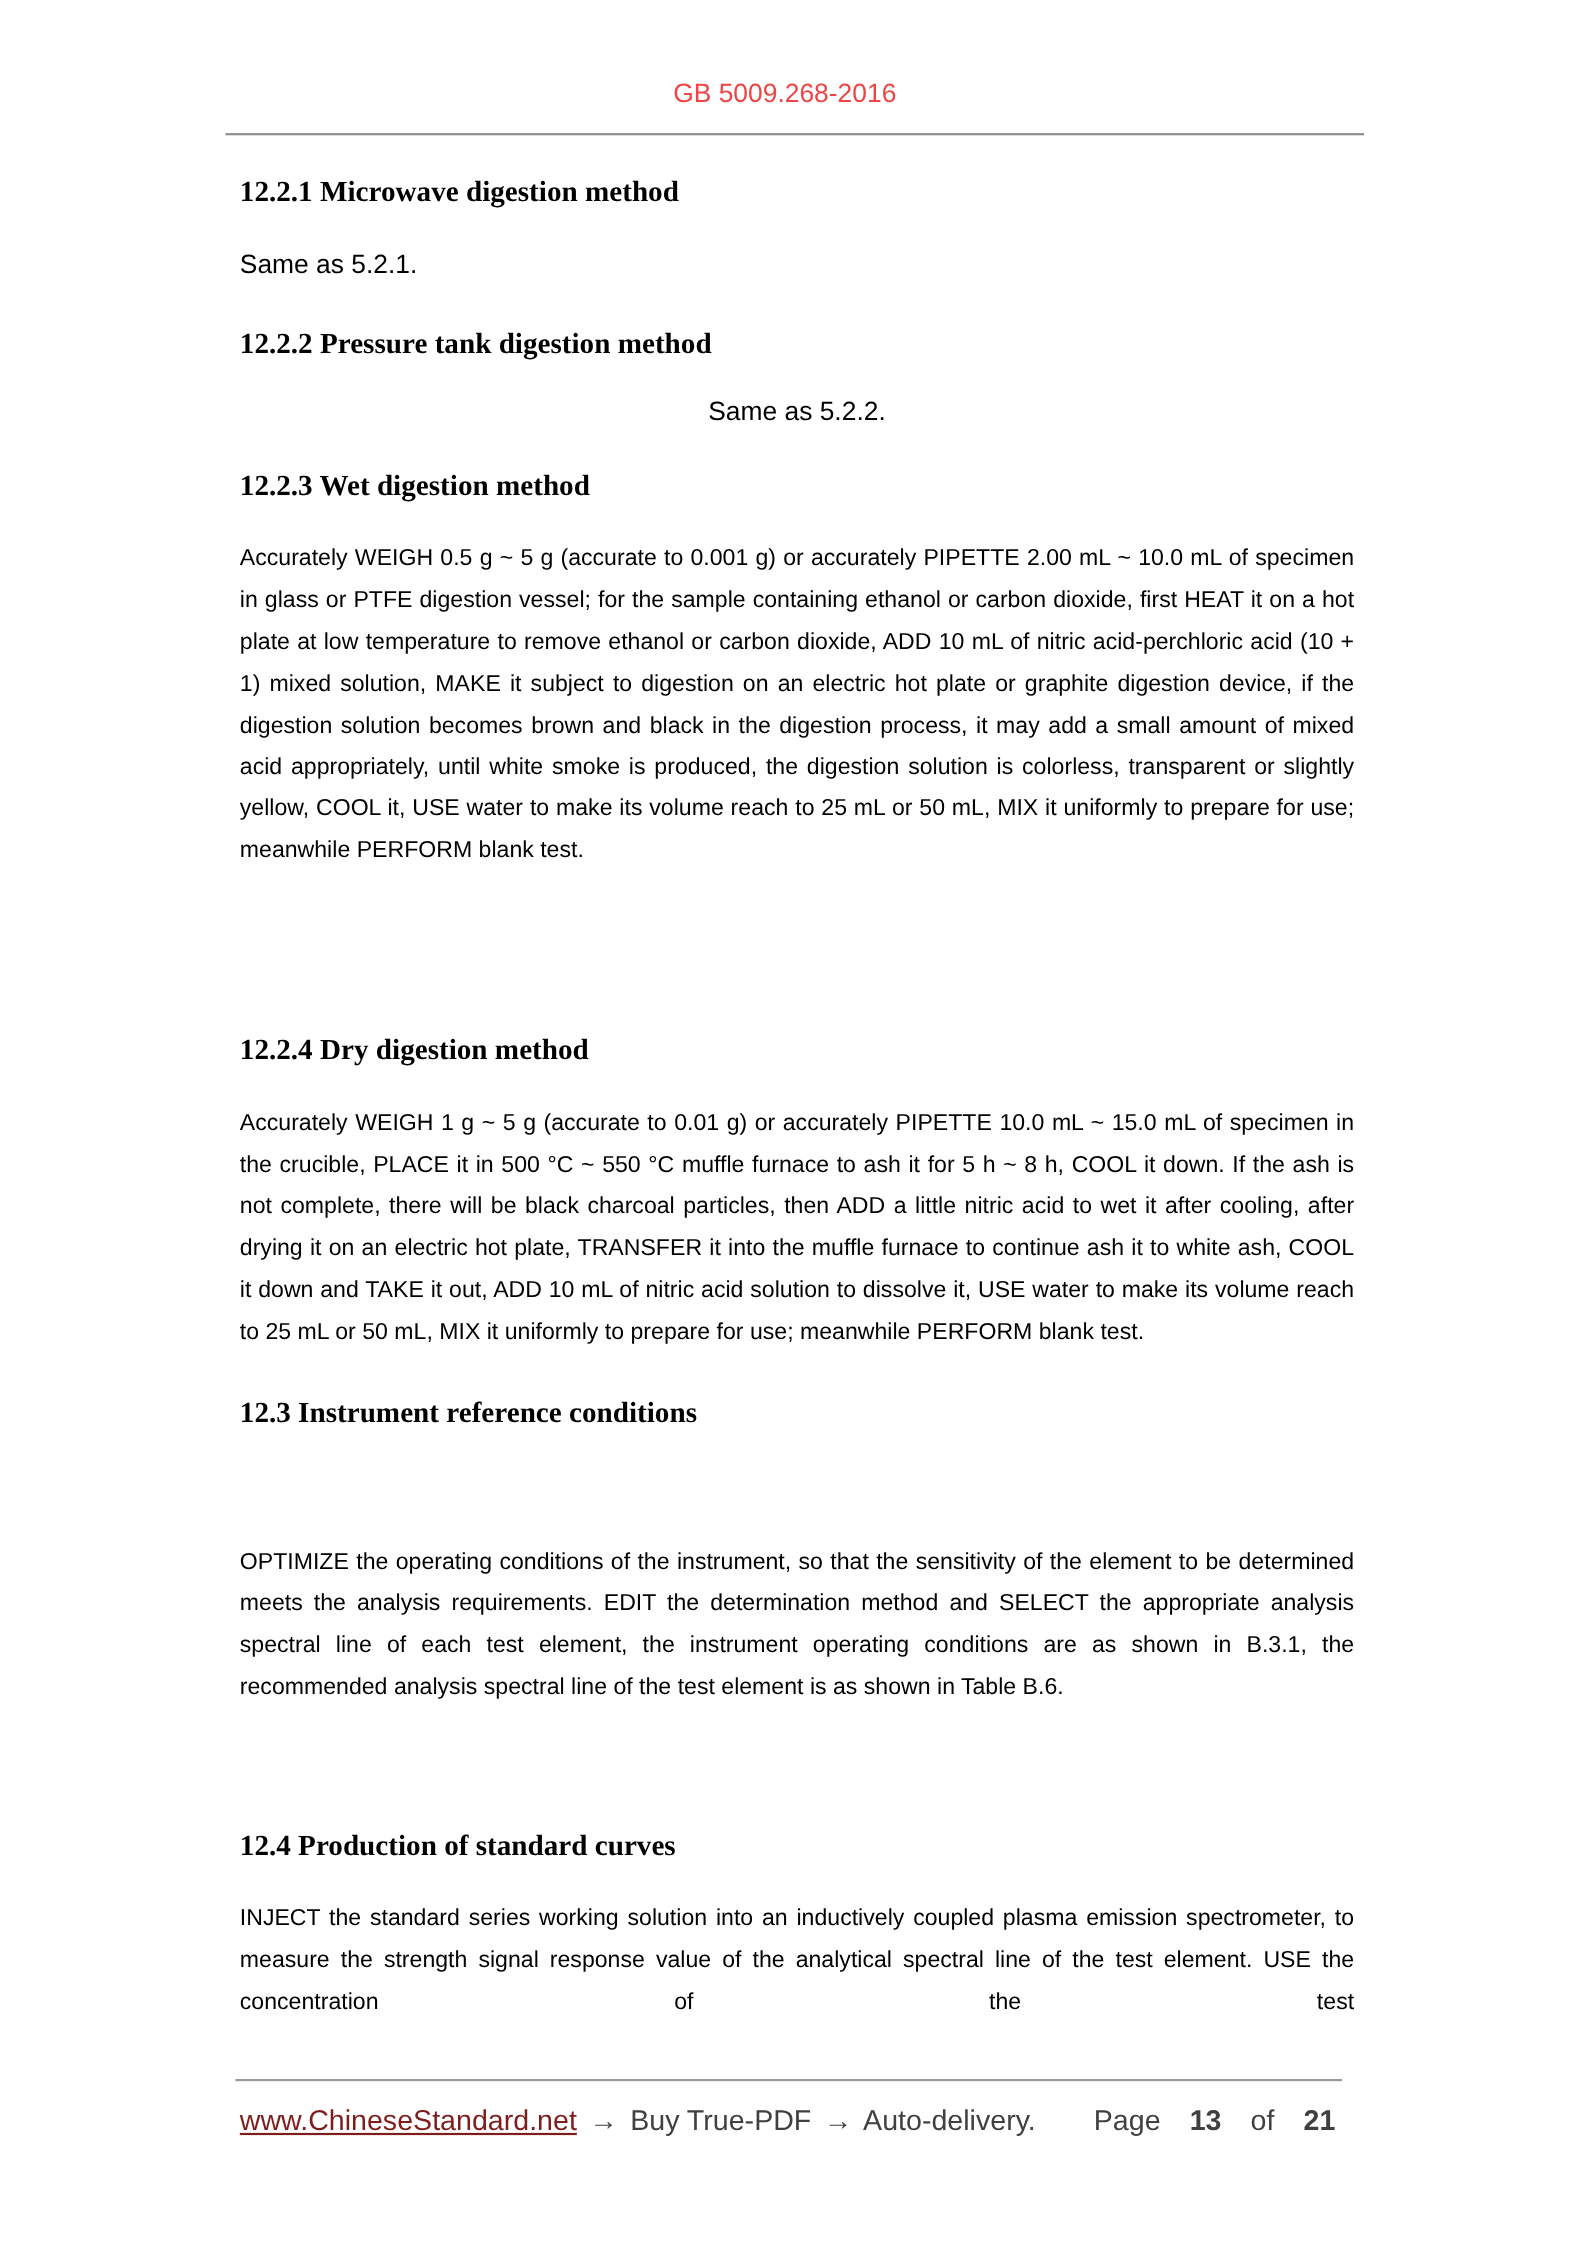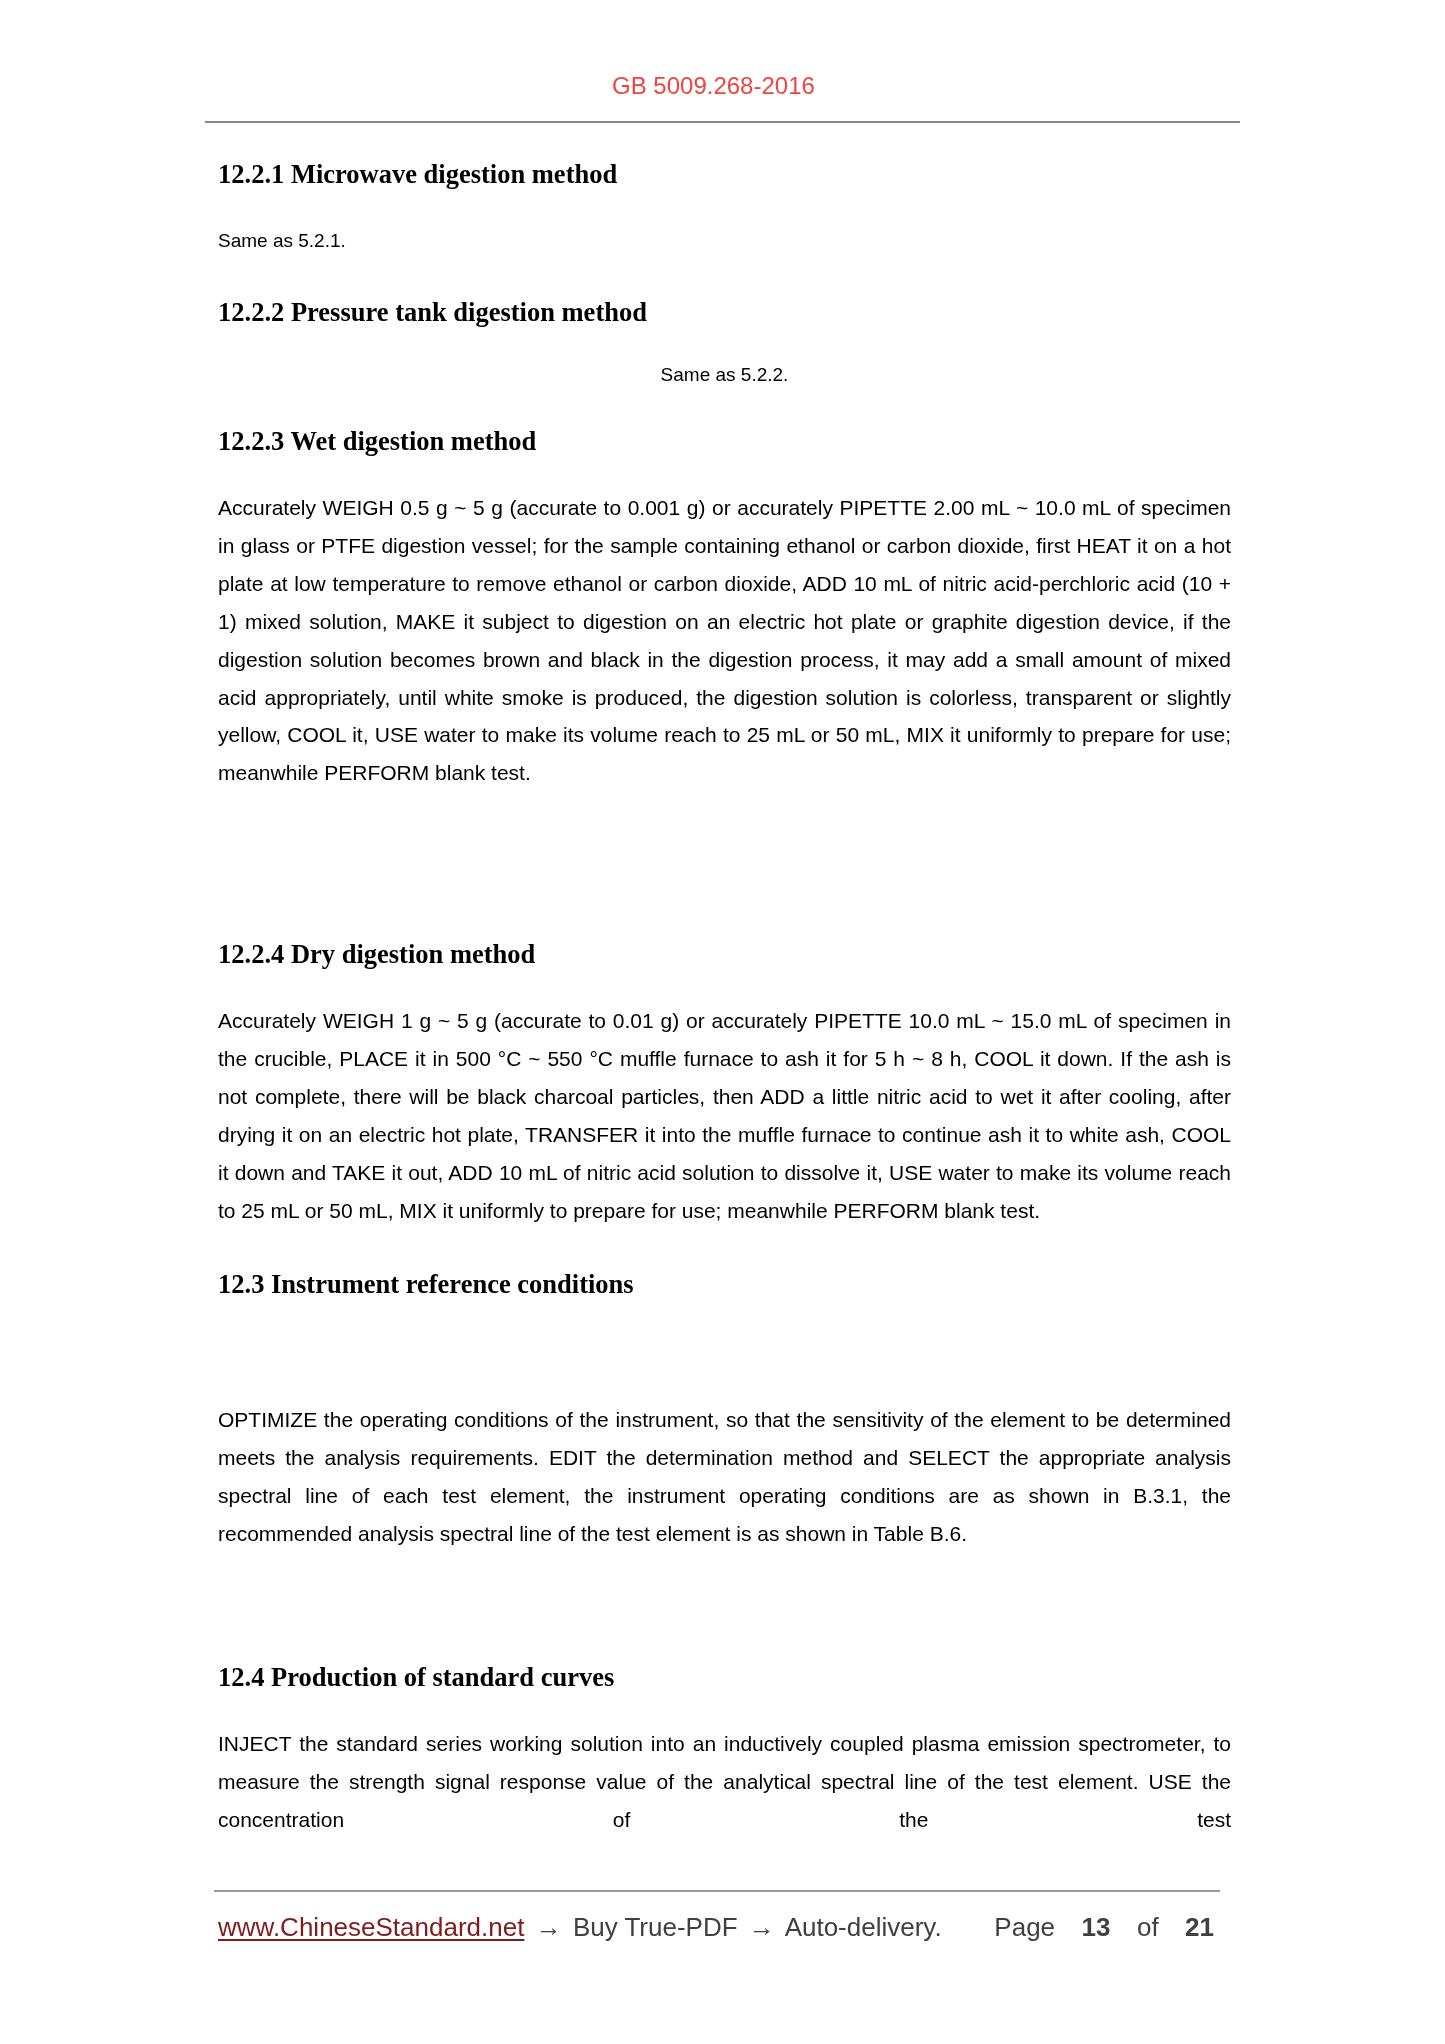--- a/index.html
+++ b/index.html
@@ -68,21 +68,21 @@
     font-family: Liberation Serif, serif;
   }
   .para {
     font-size: 21px;
     line-height: 37.9px;
     text-align: justify;
     text-align-last: left;
     hyphens: none;
   }
   .single {
-    font-size: 19px;
+    font-size: 24px;
     line-height: 38px;
     white-space: nowrap;
   }
   .footer-rule {
     position: absolute;
     left: 214px;
     top: 1890px;
     width: 1006px;
     height: 2px;
     background: #9a9a9a;

